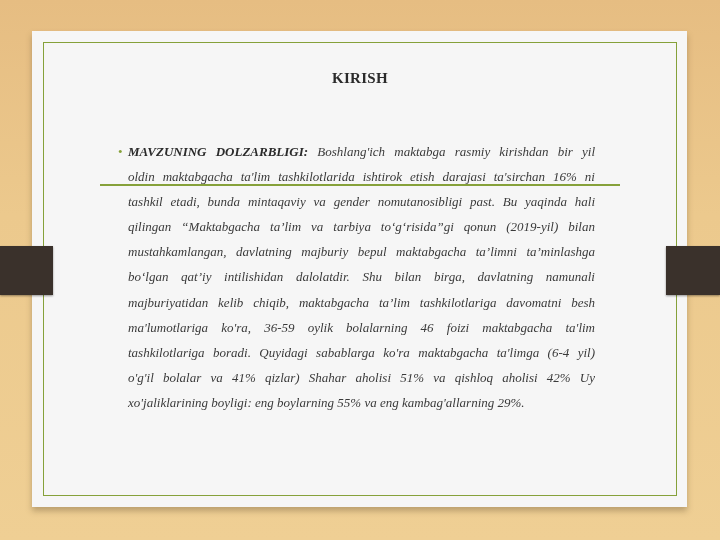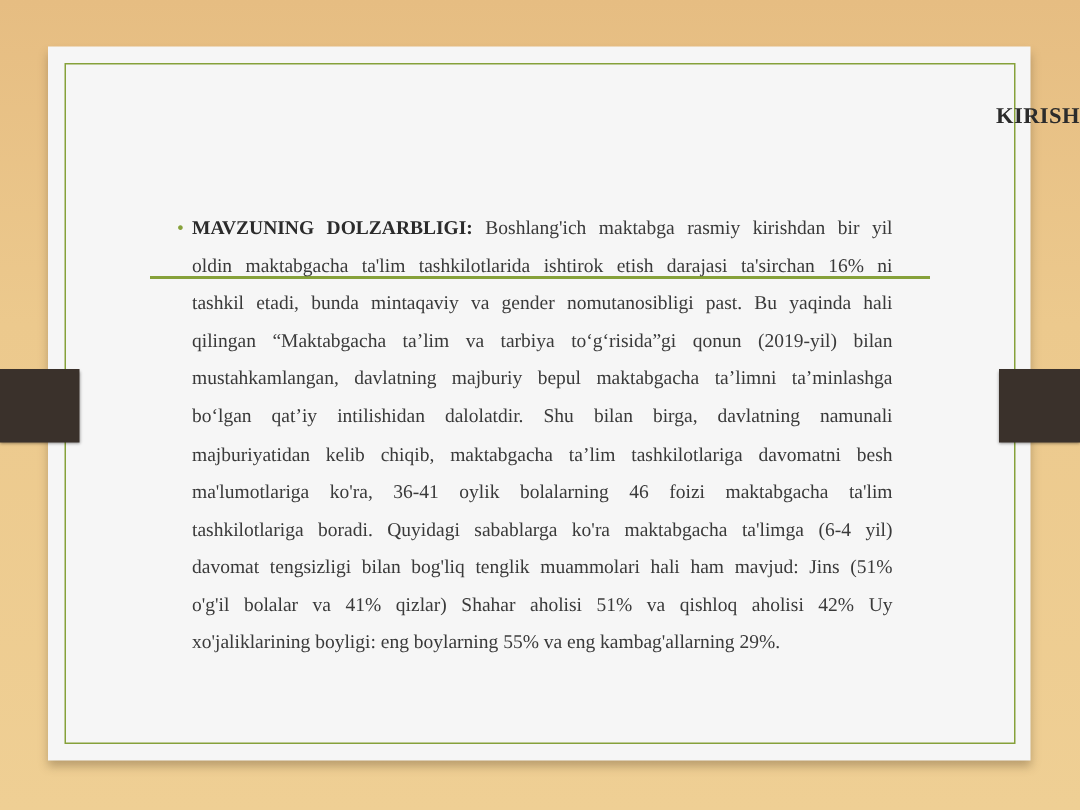--- a/index.html
+++ b/index.html
@@ -17,32 +17,32 @@
     position:absolute; left:11px; top:11px; right:10px; bottom:11px;
     border:1.5px solid #86a13a;
   }
   .tab {
     position:absolute; top:246px; height:49px; background:#3a312b;
     box-shadow: 0 1px 2px rgba(0,0,0,0.4);
   }
   .tab.left { left:0; width:53px; }
   .tab.right { left:666px; width:54px; }
   .title {
-    position:absolute; left:0; width:720px; top:70px; text-align:right;
+    position:absolute; left:0; width:720px; top:70px; text-align:center;
     font-weight:bold; font-size:15px; color:#2b2b2b; letter-spacing:0.3px;
   }
   .hrule {
     position:absolute; left:100px; width:520px; top:184px; height:1.5px; background:#86a13a;
   }
   .body-text {
     position:absolute; left:128px; top:139px; width:467px;
     font-size:13px; line-height:25.1px; color:#3a3a3a;
     text-align:justify; text-align-last:left;
   }
-  .line { display:block; text-align:justify; text-align-last:justify; height:25.1px; white-space:nowrap; }
+  .line { display:block; text-align:justify; text-align-last:justify; height:25.1px; white-space:nowrap;font-style:italic; }
   .line.last { text-align-last:left; }
   .bullet { position:absolute; left:118px; top:139px; font-size:13px; line-height:25.1px; color:#86a13a; }
   .lead { font-weight:bold; color:#2b2b2b; }
 </style>
 </head>
 <body>
 
 <div class="card">
   <div class="frame"></div>
 </div>
@@ -58,18 +58,17 @@
   <span class="line">
     <span class="lead">MAVZUNING DOLZARBLIGI:</span>
     <span>Boshlang'ich maktabga rasmiy kirishdan bir yil</span>
   </span>
   <span class="line">oldin maktabgacha ta'lim tashkilotlarida ishtirok etish darajasi ta'sirchan 16% ni</span>
   <span class="line">tashkil etadi, bunda mintaqaviy va gender nomutanosibligi past. Bu yaqinda hali</span>
   <span class="line">qilingan “Maktabgacha ta’lim va tarbiya to‘g‘risida”gi qonun (2019-yil) bilan</span>
   <span class="line">mustahkamlangan, davlatning majburiy bepul maktabgacha ta’limni ta’minlashga</span>
   <span class="line">bo‘lgan qat’iy intilishidan dalolatdir. Shu bilan birga, davlatning namunali</span>
   <span class="line">majburiyatidan kelib chiqib, maktabgacha ta’lim tashkilotlariga davomatni besh</span>
-  <span class="line">ma'lumotlariga ko'ra, 36-41 oylik bolalarning 46 foizi maktabgacha ta'lim</span>
+  <span class="line">ma'lumotlariga ko'ra, 36-59 oylik bolalarning 46 foizi maktabgacha ta'lim</span>
   <span class="line">tashkilotlariga boradi. Quyidagi sabablarga ko'ra maktabgacha ta'limga (6-4 yil)</span>
-  <span class="line">davomat tengsizligi bilan bog'liq tenglik muammolari hali ham mavjud: Jins (51%</span>
   <span class="line">o'g'il bolalar va 41% qizlar) Shahar aholisi 51% va qishloq aholisi 42% Uy</span>
   <span class="line last">xo'jaliklarining boyligi: eng boylarning 55% va eng kambag'allarning 29%.</span>
 </div>
 
 </body></html>

